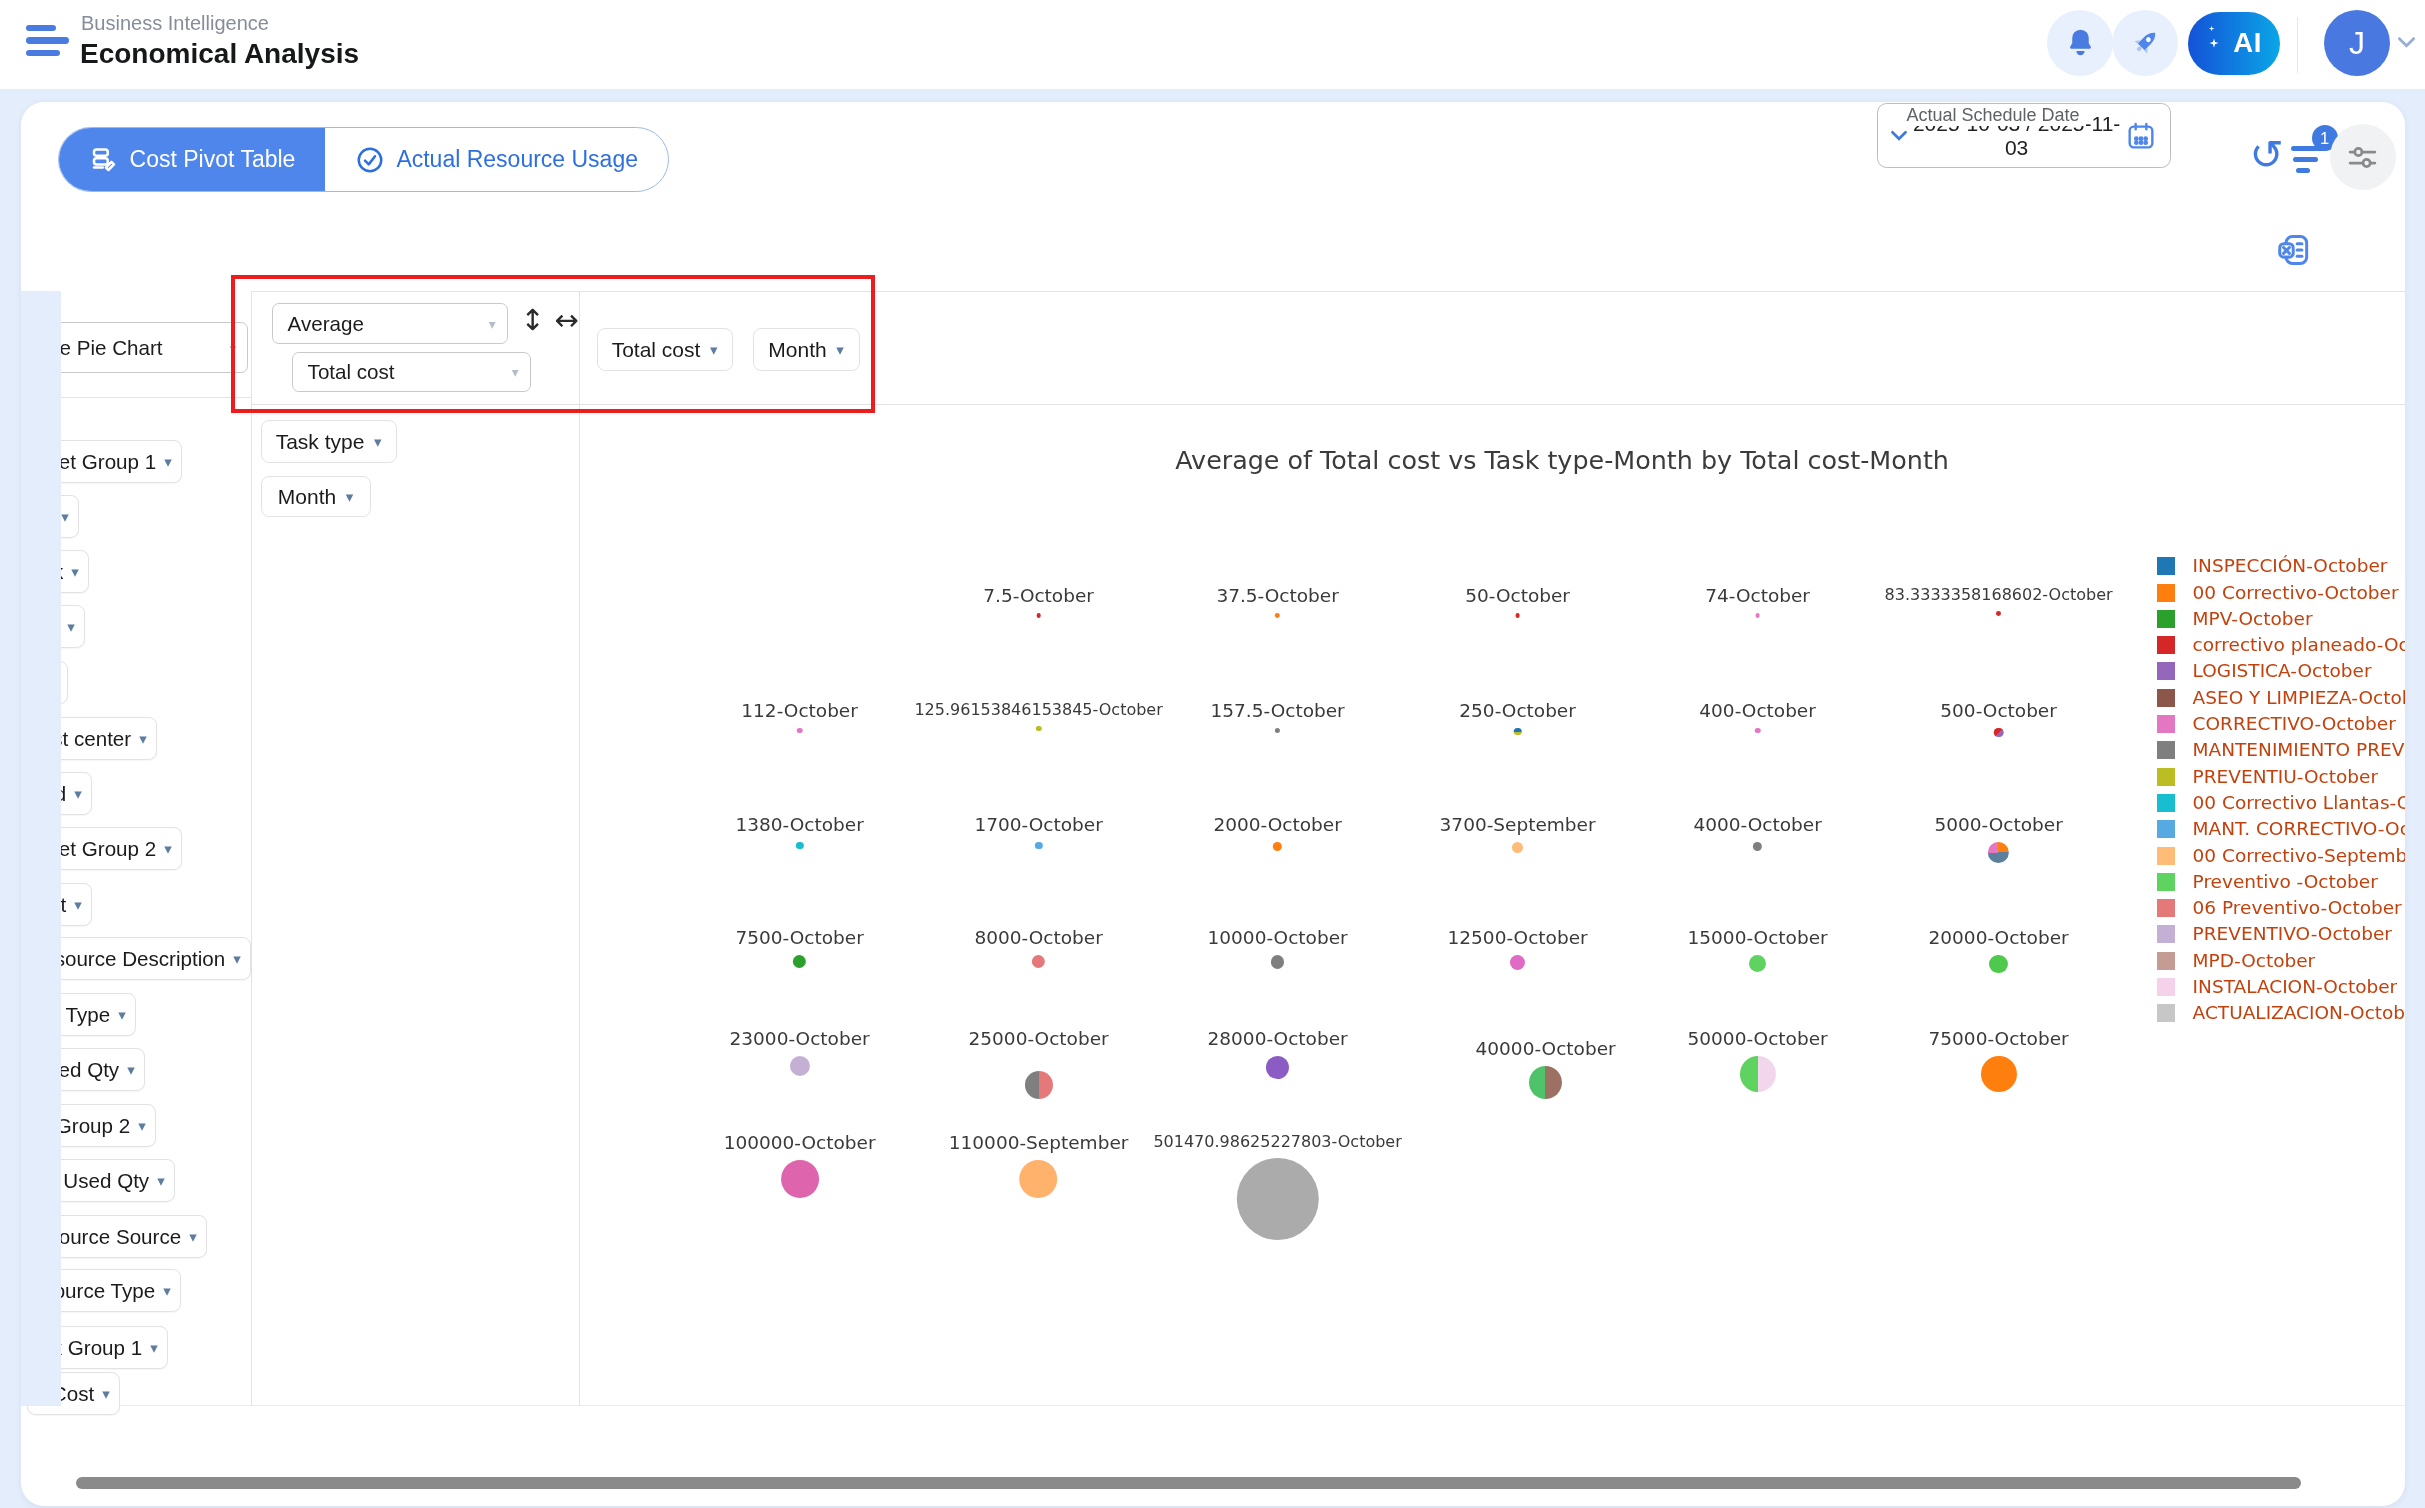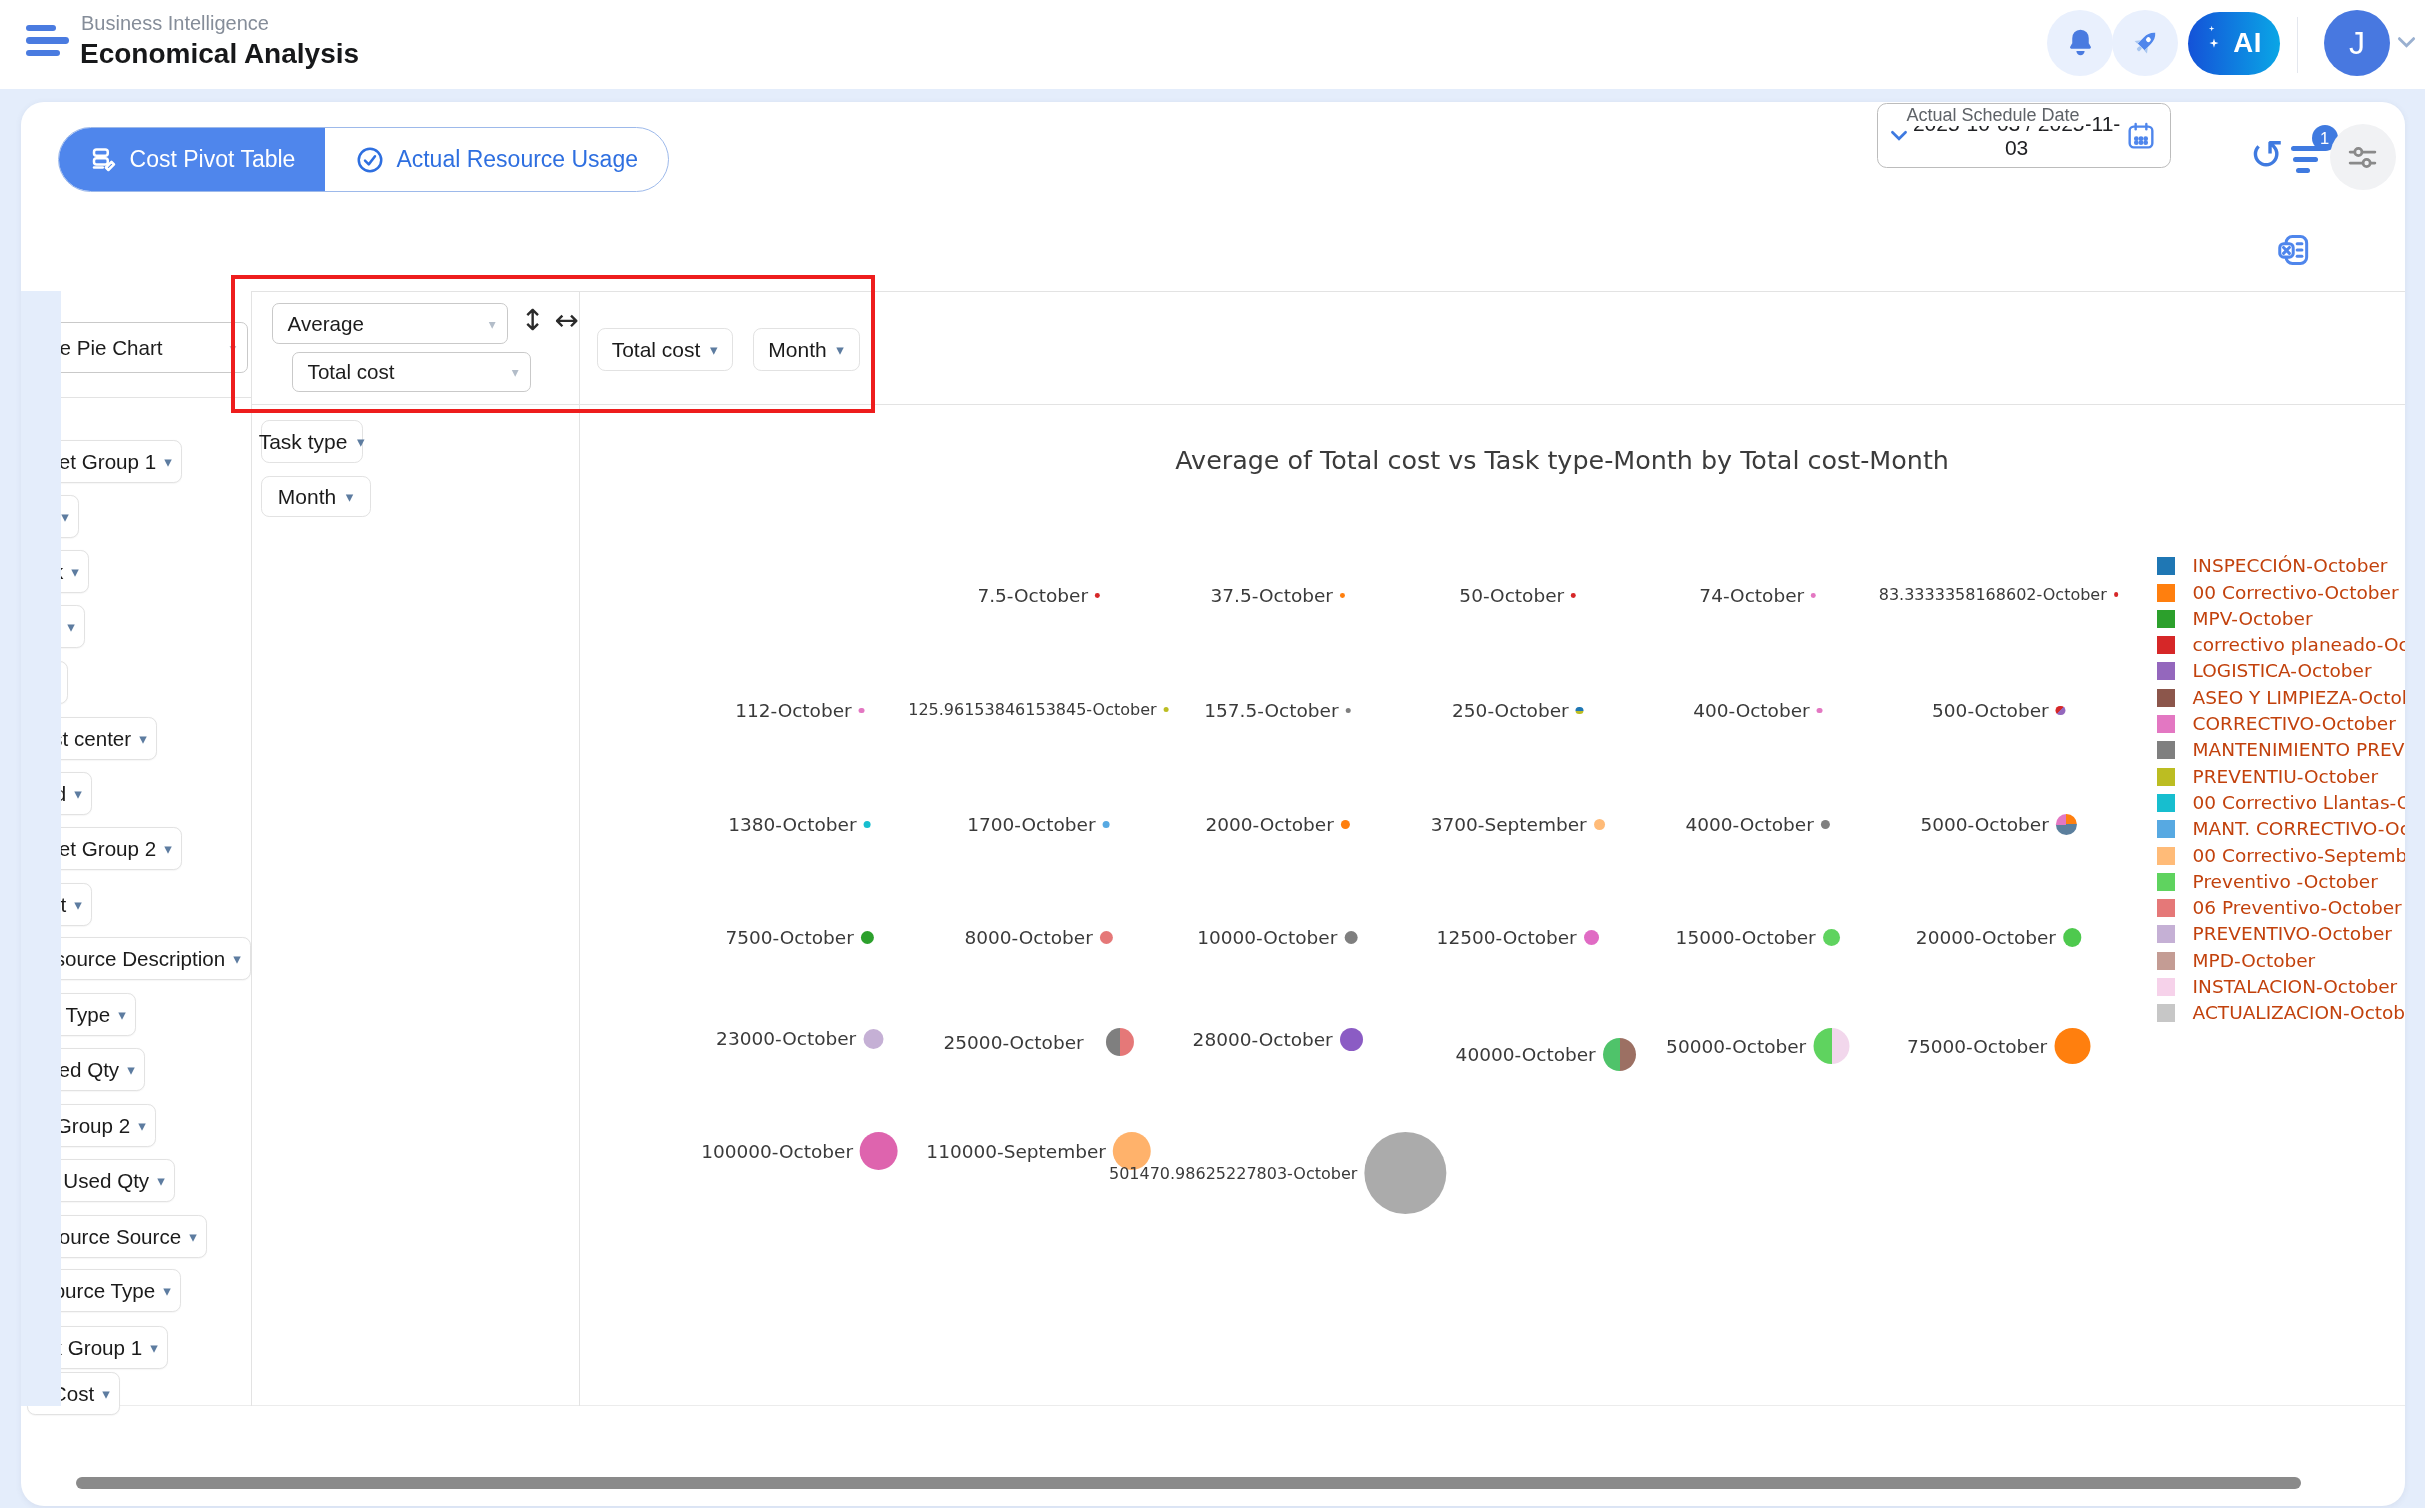--- a/index.html
+++ b/index.html
@@ -74,21 +74,21 @@
   .chip .caret{font-size:15px;color:#5d7ca0;margin:0 9.6px 0 8.2px;}
   .axis-chip{position:absolute;background:#fff;border:1.4px solid #e2e2e2;border-radius:8.2px;
     display:flex;align-items:center;justify-content:center;gap:9.6px;box-sizing:border-box;
     cursor:pointer;font-size:21px;color:#1b1b1b;white-space:nowrap;}
   .axis-chip .caret{font-size:15px;color:#5d7ca0;}
   #swap-arrows{position:absolute;left:500px;top:201px;font-size:29px;color:#2b2b2b;
     font-family:"DejaVu Sans",sans-serif;letter-spacing:9.6px;cursor:pointer;}
   
   #chart-title{position:absolute;left:676px;top:343px;width:1731px;text-align:center;
     font-size:25.4px;color:#3b3b3b;font-family:"DejaVu Sans",sans-serif;}
-  .cell{position:absolute;transform:translateX(-50%);display:flex;flex-direction:row;
+  .cell{position:absolute;transform:translateX(-50%);display:flex;flex-direction:column;
     align-items:center;gap:6.9px;}
   .blabel{font-size:18.5px;color:#3a3a3a;font-family:"DejaVu Sans",sans-serif;white-space:nowrap;}
   .blabel.small{font-size:16px;}
   .bubble{border-radius:50%;}
   .lg-item{position:absolute;left:2136px;display:flex;align-items:center;gap:18px;cursor:pointer;}
   .lg-swatch{width:18px;height:18px;flex:0 0 18px;}
   .lg-label{font-size:18.5px;color:#c2410c;font-family:"DejaVu Sans",sans-serif;white-space:nowrap;}
   
   #annotation{position:absolute;left:210px;top:173px;width:636px;height:130px;
     border:4.8px solid #ee1d1d;z-index:40;pointer-events:none;}
@@ -250,21 +250,21 @@
 
   <div class="axis-chip" style="left:576px;top:226px;width:136px;height:43px;">
     <span>Total cost</span>
     <span class="caret">▾</span>
   </div>
   <div class="axis-chip" style="left:732px;top:226px;width:107px;height:43px;">
     <span>Month</span>
     <span class="caret">▾</span>
   </div>
 
-  <div class="axis-chip" style="left:240px;top:318px;width:102px;height:43px;">
+  <div class="axis-chip" style="left:240px;top:318px;width:136px;height:43px;">
     <span>Task type</span>
     <span class="caret">▾</span>
   </div>
   <div class="axis-chip" style="left:240px;top:374px;width:110px;height:41px;">
     <span>Month</span>
     <span class="caret">▾</span>
   </div>
 
   <div id="field-list">
       <div class="chip" style="left: 6.9px; top: 338px; width: 155px;">

